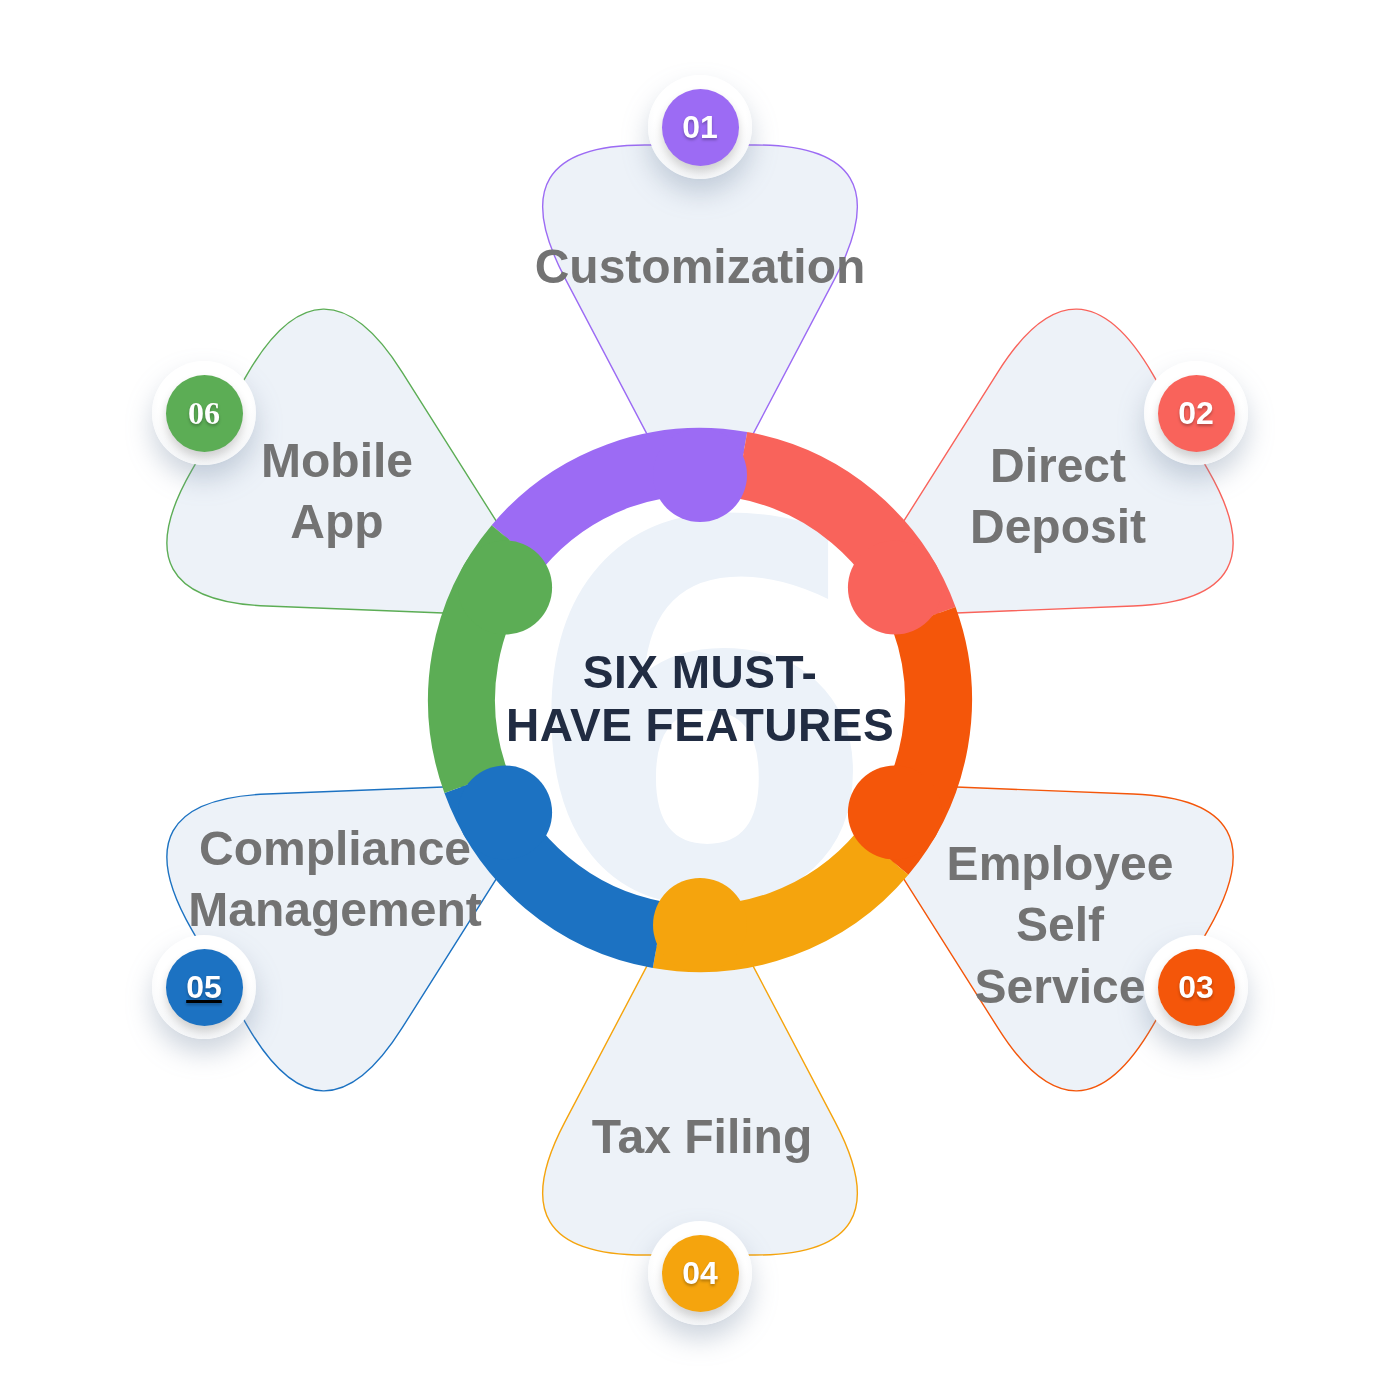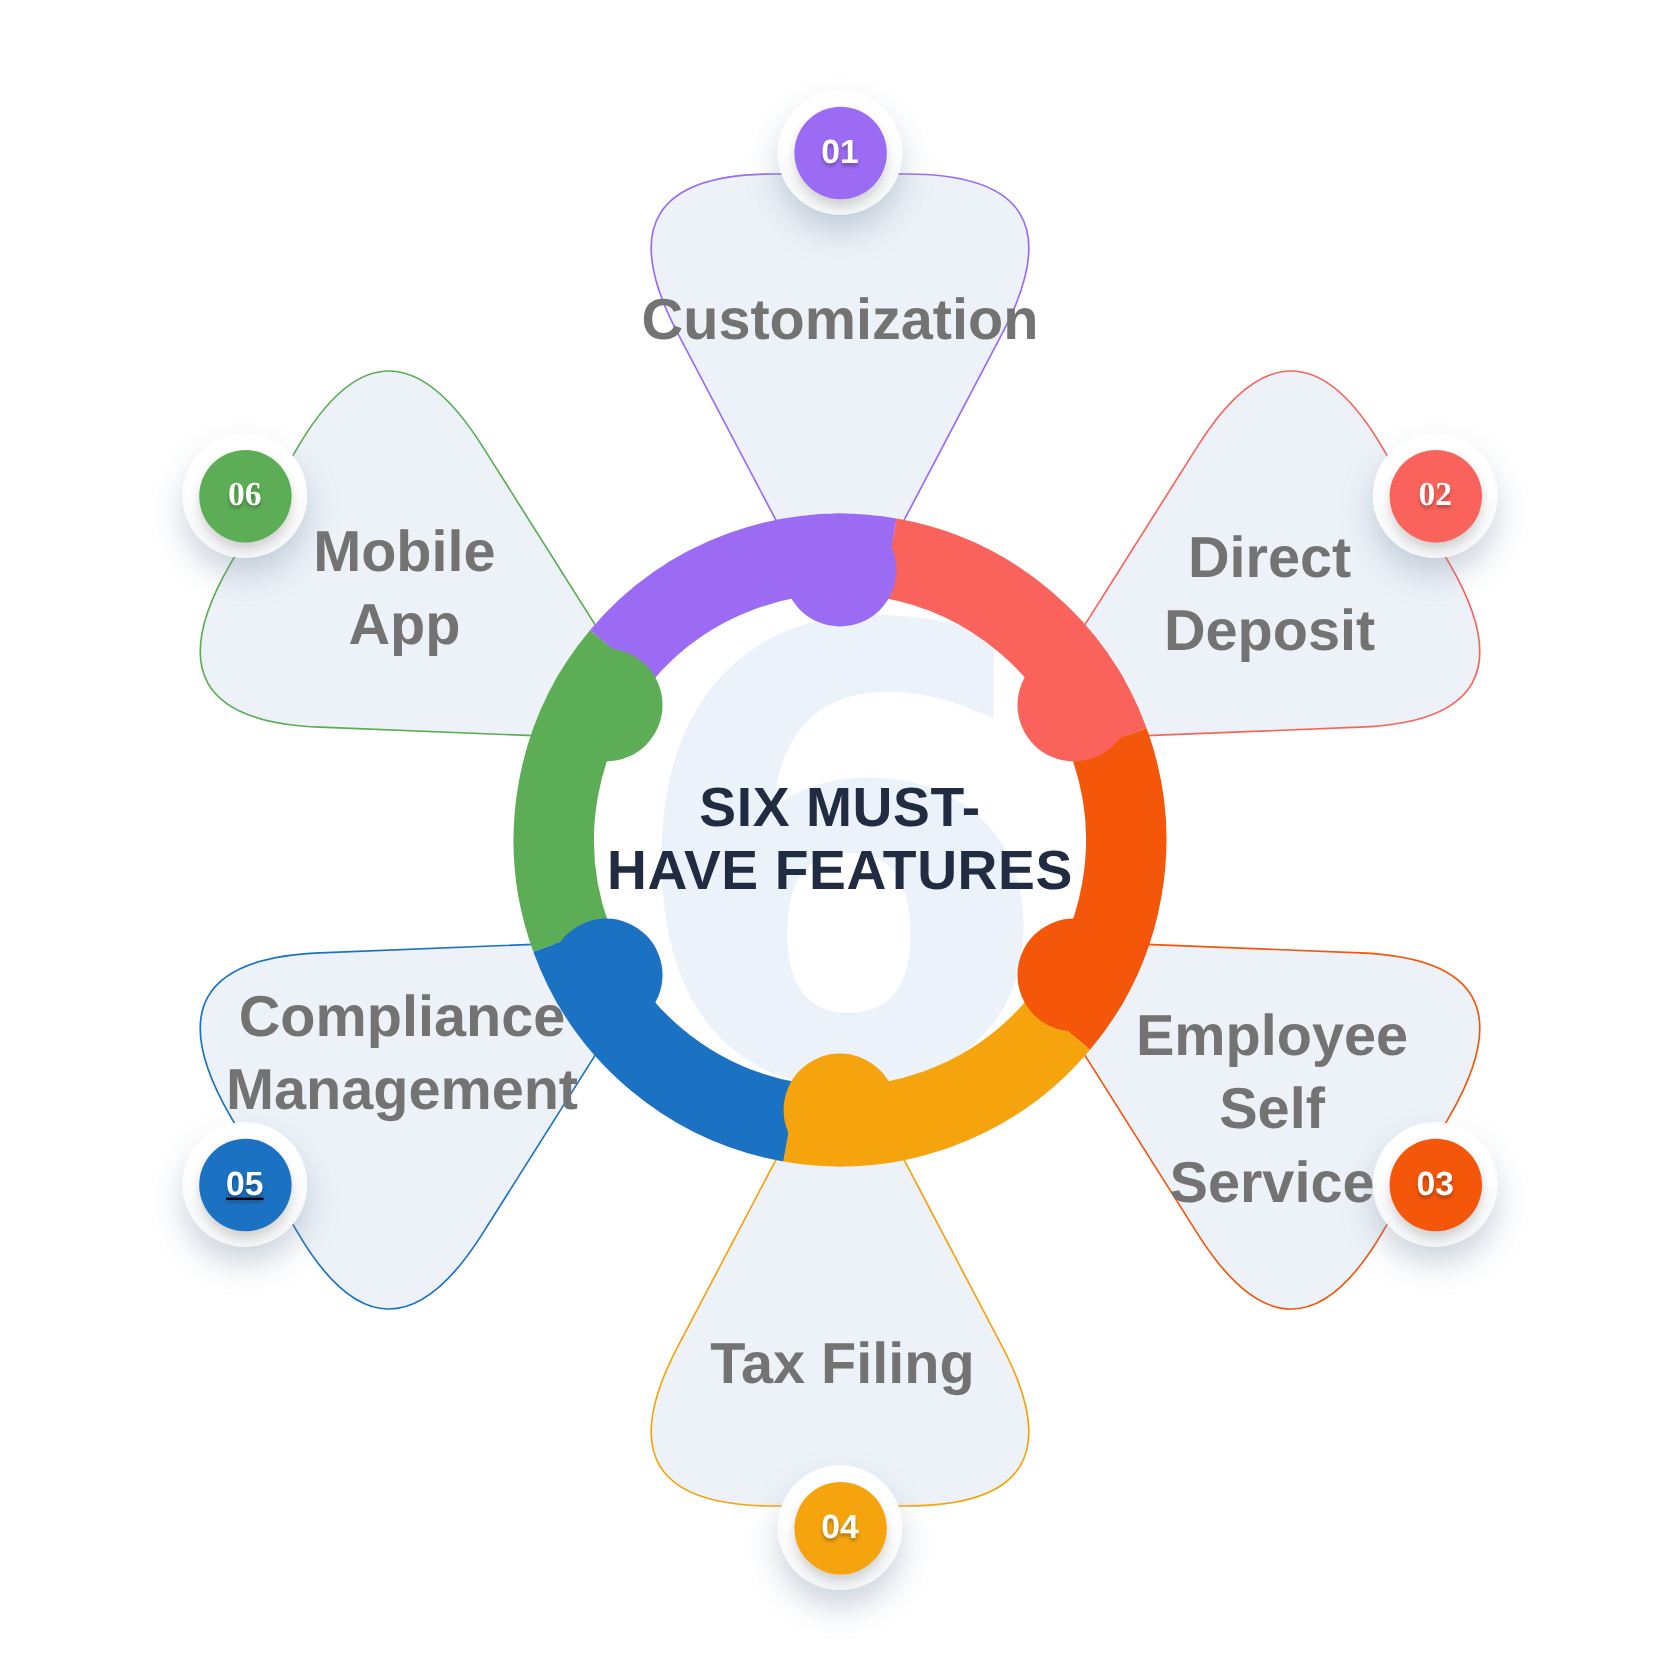--- a/index.html
+++ b/index.html
@@ -43,21 +43,21 @@
 
   
   .badge{position:absolute;width:104px;height:104px;border-radius:50%;
          transform:translate(-50%,-50%);
          background:radial-gradient(circle at 50% 38%, #ffffff 55%, #eceff3 100%);
          box-shadow:0 14px 26px rgba(125,145,168,.38);
          display:flex;align-items:center;justify-content:center;}
   .badge-inner{width:77px;height:77px;border-radius:50%;
                display:flex;align-items:center;justify-content:center;
                box-shadow:0 6px 10px rgba(0,0,0,.18);}
-  .badge-num{color:#ffffff;font-weight:bold;font-size:28px;
+  .badge-num{color:#ffffff;font-weight:bold;font-size:32px;
              text-shadow:0 2px 3px rgba(0,0,0,.28);}
   .badge-1{left:700px;top:127px;}
   .badge-2{left:1196px;top:413px;}
   .badge-3{left:1196px;top:987px;}
   .badge-4{left:700px;top:1273px;}
   .badge-5{left:204px;top:987px;}
   .badge-6{left:204px;top:413px;}
 </style>
 </head>
 <body>
@@ -117,21 +117,21 @@
 Management</div>
   <div class="plabel plabel-6">Mobile
 App</div>
 
   <div class="badge badge-1">
     <div class="badge-inner" style="background: rgb(156, 107, 244);">
       <span class="badge-num">01</span>
     </div>
   </div>
   <div class="badge badge-2">
-    <div class="badge-inner" style="background: rgb(249, 99, 91); font-family: Liberation Serif, serif;">
+    <div class="badge-inner" style="background: rgb(249, 99, 91);">
       <span class="badge-num">02</span>
     </div>
   </div>
   <div class="badge badge-3">
     <div class="badge-inner" style="background: rgb(244, 86, 10);">
       <span class="badge-num">03</span>
     </div>
   </div>
   <div class="badge badge-4">
     <div class="badge-inner" style="background: rgb(245, 164, 13);">

